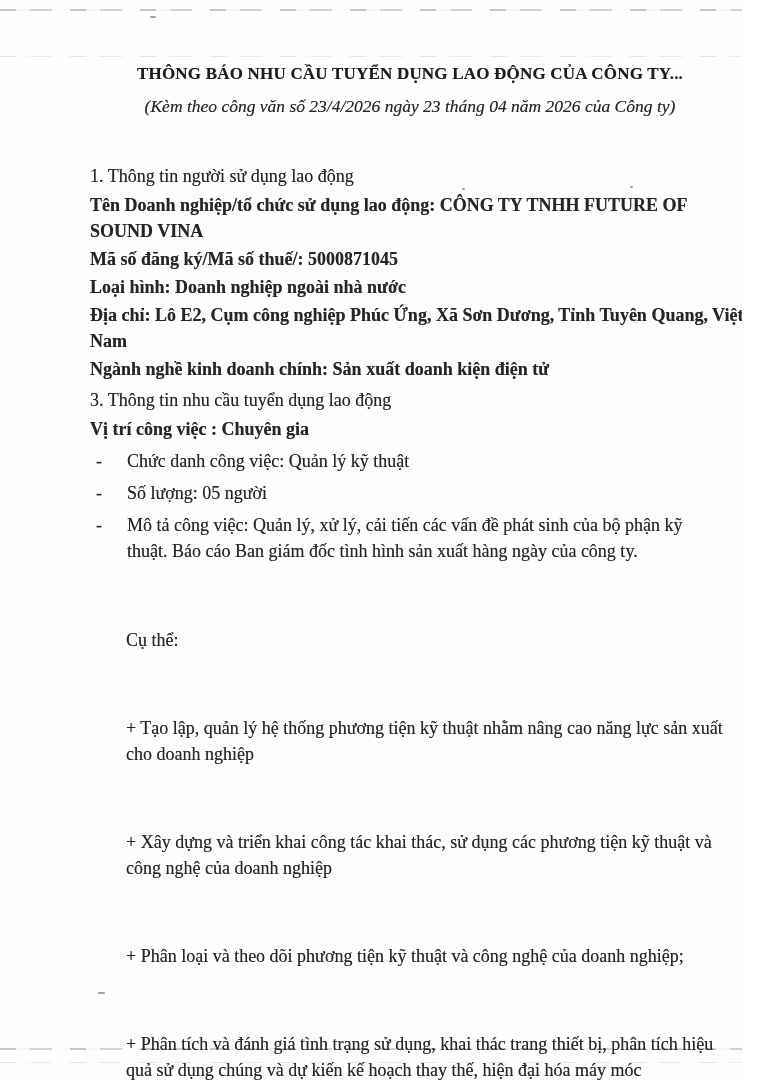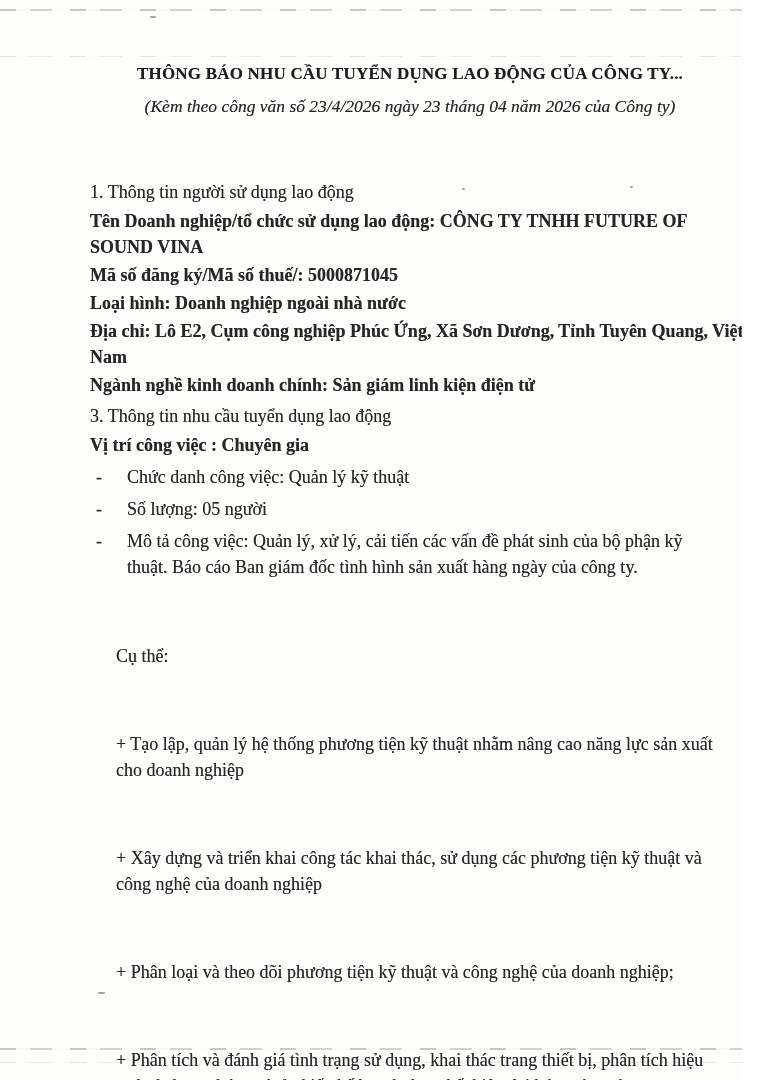--- a/index.html
+++ b/index.html
@@ -32,29 +32,29 @@
     font-size:18px; line-height:26px; color:#262626;
     text-shadow:0 0 0.5px rgba(40,40,40,0.55);
   }
   .doc * { margin:0; white-space:pre; }
   h1.title {
     font-size:17px; line-height:24px; font-weight:bold; color:#1d1d1d;
     text-align:center; letter-spacing:0.2px; white-space:pre;
   }
   p.subtitle {
     font-size:17.5px; font-style:italic; text-align:center;
-    margin:7px 0 60px 0;
+    margin:7px 0 44px 0;
   }
   h2.sec { font-size:18px; font-weight:normal; margin:5px 0 3px 0; }
   p.line { margin:2px 0;font-weight:bold; }
   .bullet { display:flex; margin:6px 0; }
   .bullet .dash { flex:none; width:37px; padding-left:6px; box-sizing:border-box; }
   .bullet .btext { flex:none; }
   .detail { margin-left:20px; }
-  .detail p { margin:5px 6px; }
+  .detail p { margin:5px 16px; }
 </style>
 </head>
 <body>
 
 <div class="page">
 
   <div class="scanline" style="top:9px;"></div>
   <div class="scanline faint" style="top:56px;"></div>
   <div class="scanline" style="top:1048px;"></div>
   <div class="scanline faint" style="top:1062px;"></div>
@@ -68,21 +68,21 @@
     <h1 class="title">THÔNG BÁO NHU CẦU TUYỂN DỤNG LAO ĐỘNG CỦA CÔNG TY...</h1>
     <p class="subtitle">(Kèm theo công văn số 23/4/2026 ngày 23 tháng 04 năm 2026 của Công ty)</p>
 
     <h2 class="sec">1. Thông tin người sử dụng lao động</h2>
     <p class="line">Tên Doanh nghiệp/tổ chức sử dụng lao động: CÔNG TY TNHH FUTURE OF
 SOUND VINA</p>
     <p class="line">Mã số đăng ký/Mã số thuế/: 5000871045</p>
     <p class="line">Loại hình: Doanh nghiệp ngoài nhà nước</p>
     <p class="line">Địa chỉ: Lô E2, Cụm công nghiệp Phúc Ứng, Xã Sơn Dương, Tỉnh Tuyên Quang, Việt
 Nam</p>
-    <p class="line">Ngành nghề kinh doanh chính: Sản giám linh kiện điện tử</p>
+    <p class="line">Ngành nghề kinh doanh chính: Sản xuất doanh kiện điện tử</p>
 
     <h2 class="sec">3. Thông tin nhu cầu tuyển dụng lao động</h2>
     <p class="line">Vị trí công việc : Chuyên gia</p>
 
     <div class="bullet">
       <span class="dash">-</span>
       <span class="btext">Chức danh công việc: Quản lý kỹ thuật</span>
     </div>
     <div class="bullet">
       <span class="dash">-</span>

